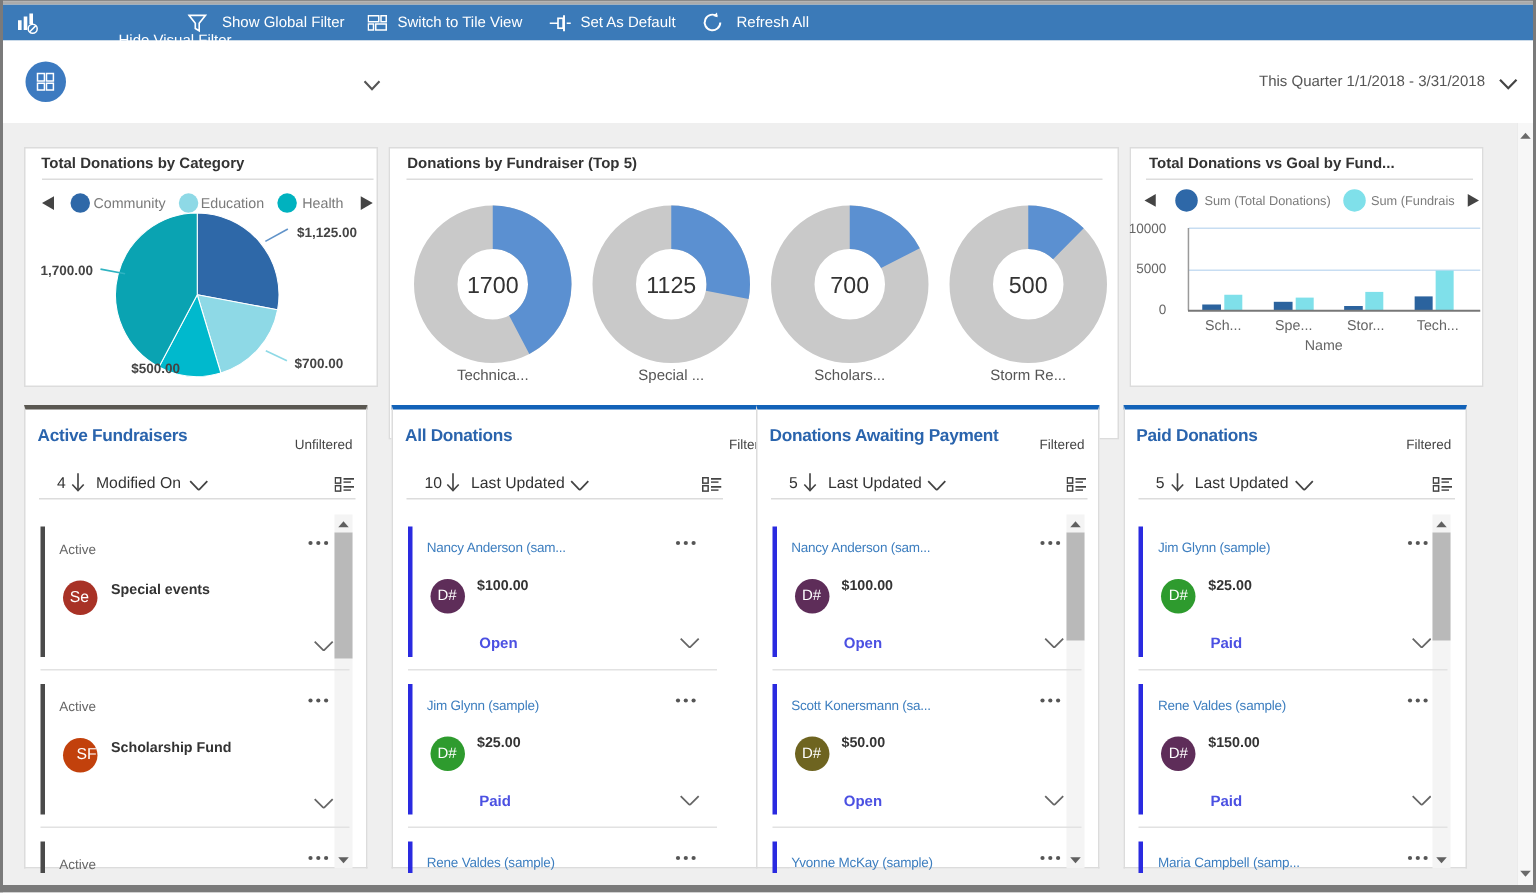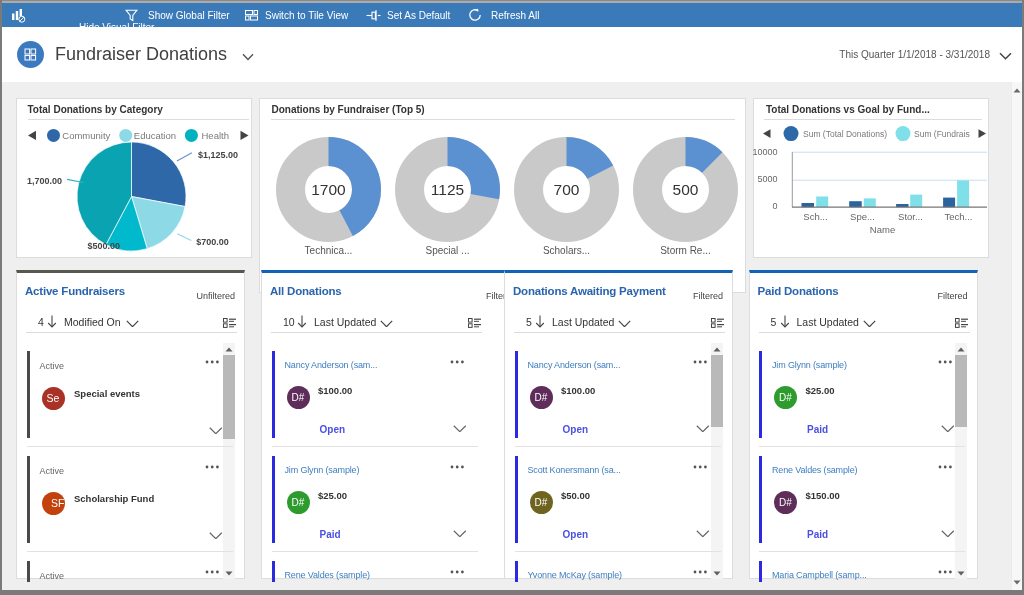--- a/index.html
+++ b/index.html
@@ -51,21 +51,20 @@
 </div>
 
 <div class="abs" style="left:2px;top:27px;width:1020px;height:55px;background:#fff;">
   <div class="abs" style="left:15px;top:14px;width:27px;height:27px;border-radius:50%;background:#3c7ac0;"></div>
   <svg class="abs" width="13" height="13" viewBox="0 0 13 13" style="left:22px;top:21px;">
     <rect x="1" y="1" width="4.6" height="5" fill="none" stroke="#fff" stroke-width="1"></rect>
     <rect x="7" y="1" width="4.6" height="5" fill="none" stroke="#fff" stroke-width="1"></rect>
     <rect x="1" y="7.5" width="4.6" height="4.5" fill="none" stroke="#fff" stroke-width="1"></rect>
     <rect x="7" y="7.5" width="4.6" height="4.5" fill="none" stroke="#fff" stroke-width="1"></rect>
   </svg>
-  <div class="abs" style="left:53px;top:17px;font-size:18px;color:#404040;">Fundraiser Donations</div>
   <svg class="abs" width="12" height="8" viewBox="0 0 12 8" style="left:240px;top:26px;">
     <polyline points="1,1.2 6,6.5 11,1.2" fill="none" stroke="#555" stroke-width="1.4"></polyline>
   </svg>
   <div class="abs" style="right:32px;top:22px;font-size:10px;color:#555;">This Quarter 1/1/2018 - 3/31/2018</div>
   <svg class="abs" width="13" height="8" viewBox="0 0 13 8" style="right:10px;top:25px;">
     <polyline points="1,1.2 6.5,6.8 12,1.2" fill="none" stroke="#444" stroke-width="1.5"></polyline>
   </svg>
 </div>
 
 <div class="abs" style="left:1011px;top:82px;width:11px;height:510px;background:#f7f7f7;border-left:1px solid #ebebeb;">

